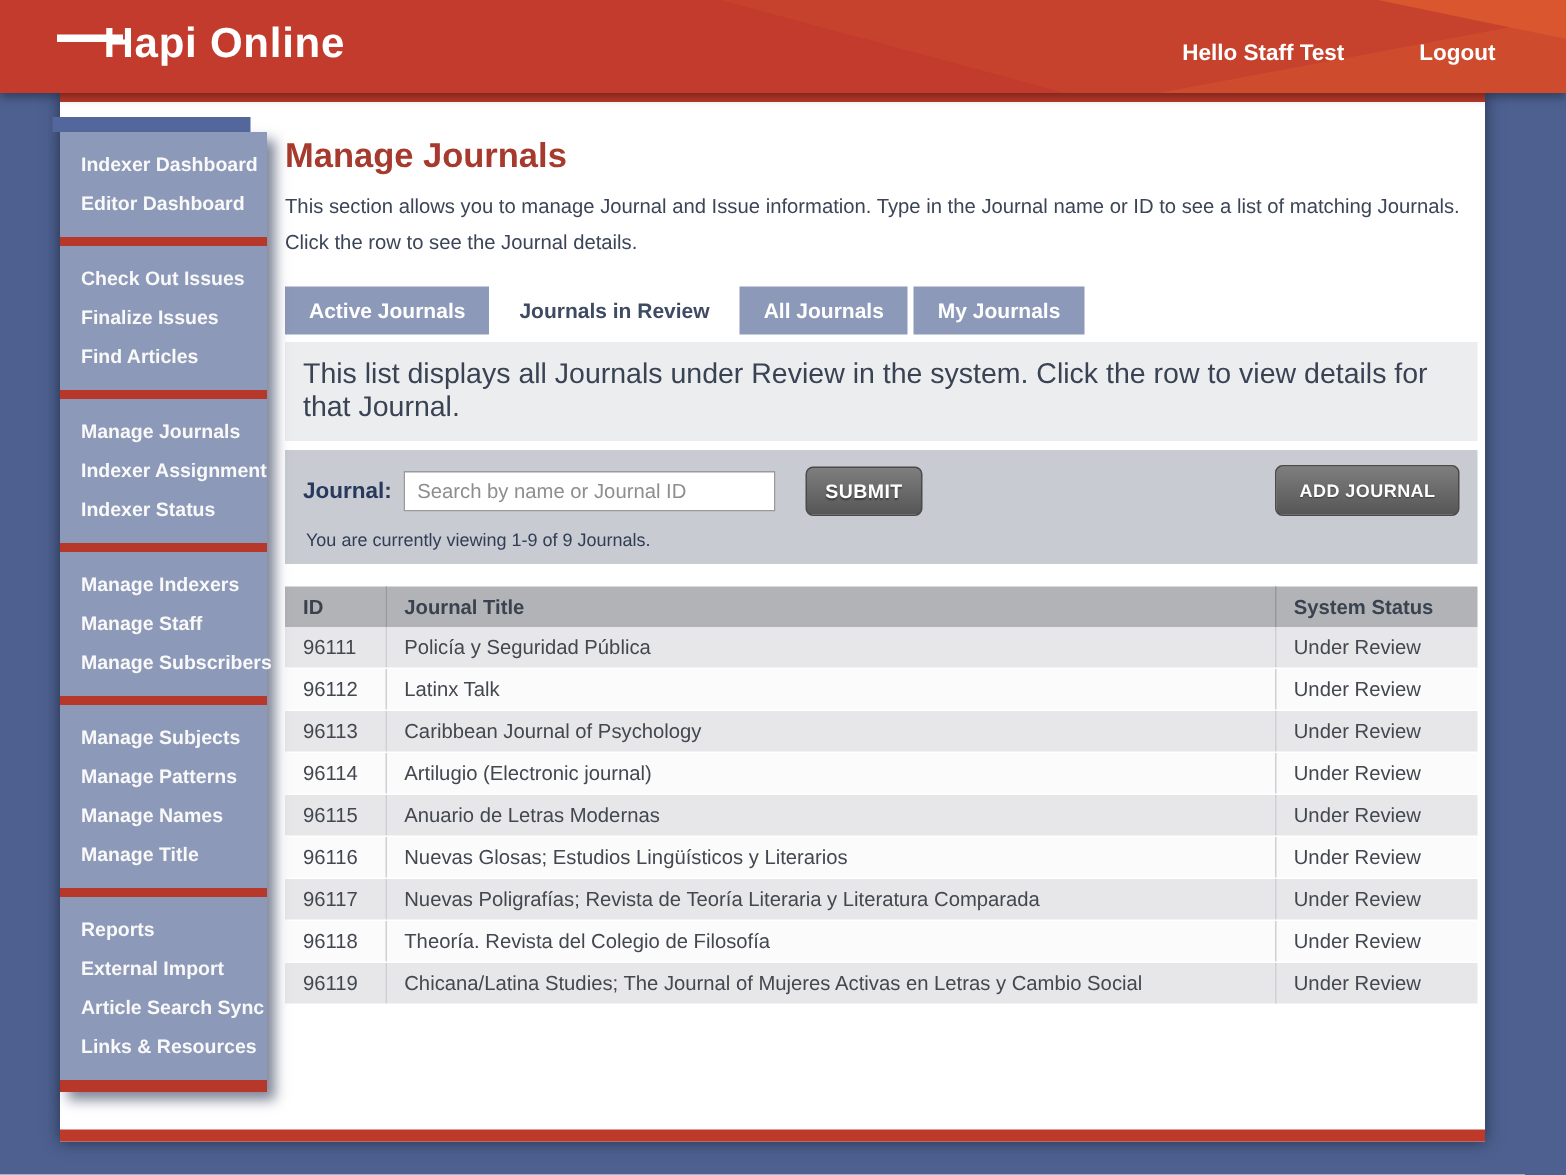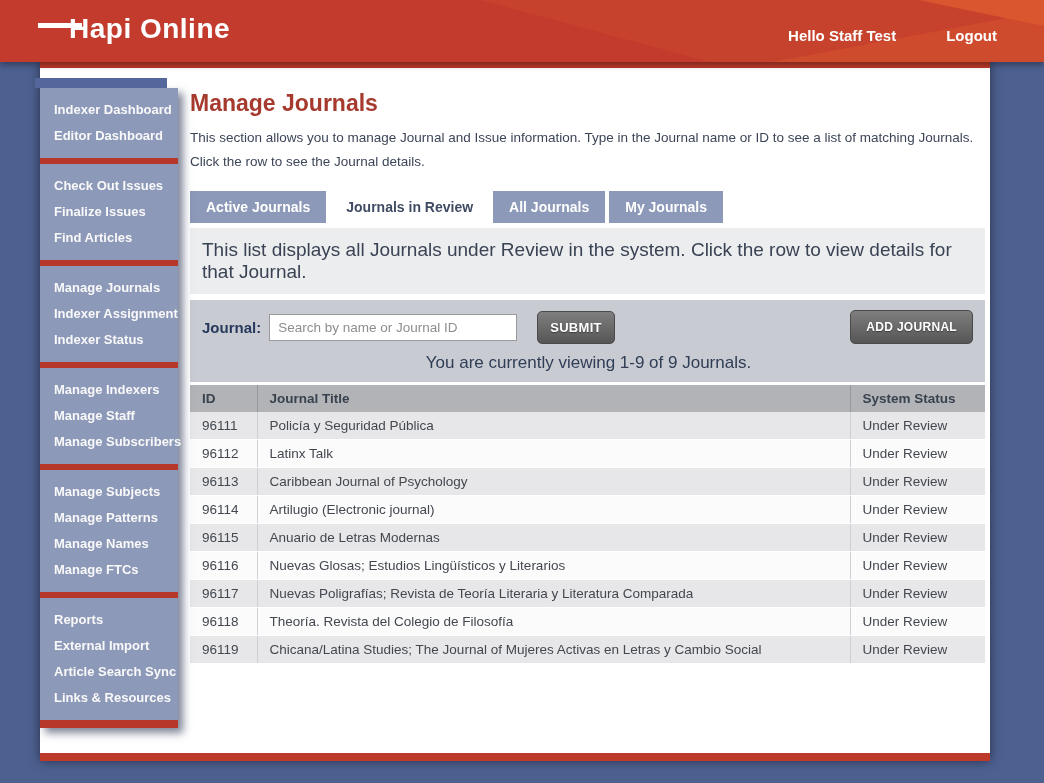--- a/index.html
+++ b/index.html
@@ -90,24 +90,24 @@
   }
   .search-input::placeholder { color:#8e8e8e; }
   .btn {
     background:linear-gradient(#7e7e7e,#565656); color:#fff; font-weight:bold;
     border:1px solid #4a4a4a; border-radius:5px; cursor:pointer;
     font-family:"Liberation Sans", sans-serif; letter-spacing:0.3px;
     text-shadow:0 1px 1px rgba(0,0,0,0.4);
   }
   .submit-btn { font-size:13px; padding:8px 12px; margin-left:20px; }
   .add-btn { font-size:12px; padding:9px 15px; margin-left:auto; }
-  .viewing-text { font-size:17px; color:#2f3d55; margin-top:9px; padding-left:2px;text-align:center; }
-
-  
-  table.journals { width:100%; border-collapse:collapse; margin-top:3px; }
+  .viewing-text { font-size:12px; color:#2f3d55; margin-top:9px; padding-left:2px; }
+
+  
+  table.journals { width:100%; border-collapse:collapse; margin-top:15px; }
   table.journals th {
     background:#b2b3b6; color:#39424f; text-align:left; font-size:13.5px;
     font-weight:bold; padding:6px 12px; border-right:1px solid #97989b;
   }
   table.journals th:last-child { border-right:none; }
   table.journals td {
     font-size:13.5px; color:#43484f; padding:6px 12px;
     border-right:1px solid #cfd0d3; border-bottom:1px solid #fff;
   }
   table.journals td:last-child { border-right:none; }
@@ -153,21 +153,21 @@
       </div>
       <div class="side-group">
         <a class="side-item">Manage Indexers</a>
         <a class="side-item">Manage Staff</a>
         <a class="side-item">Manage Subscribers</a>
       </div>
       <div class="side-group">
         <a class="side-item">Manage Subjects</a>
         <a class="side-item">Manage Patterns</a>
         <a class="side-item">Manage Names</a>
-        <a class="side-item">Manage FTCs</a>
+        <a class="side-item">Manage Title</a>
       </div>
       <div class="side-group">
         <a class="side-item">Reports</a>
         <a class="side-item">External Import</a>
         <a class="side-item">Article Search Sync</a>
         <a class="side-item">Links &amp; Resources</a>
       </div>
     </div>
   <div class="sidebar-bottombar"></div>
 </div>

